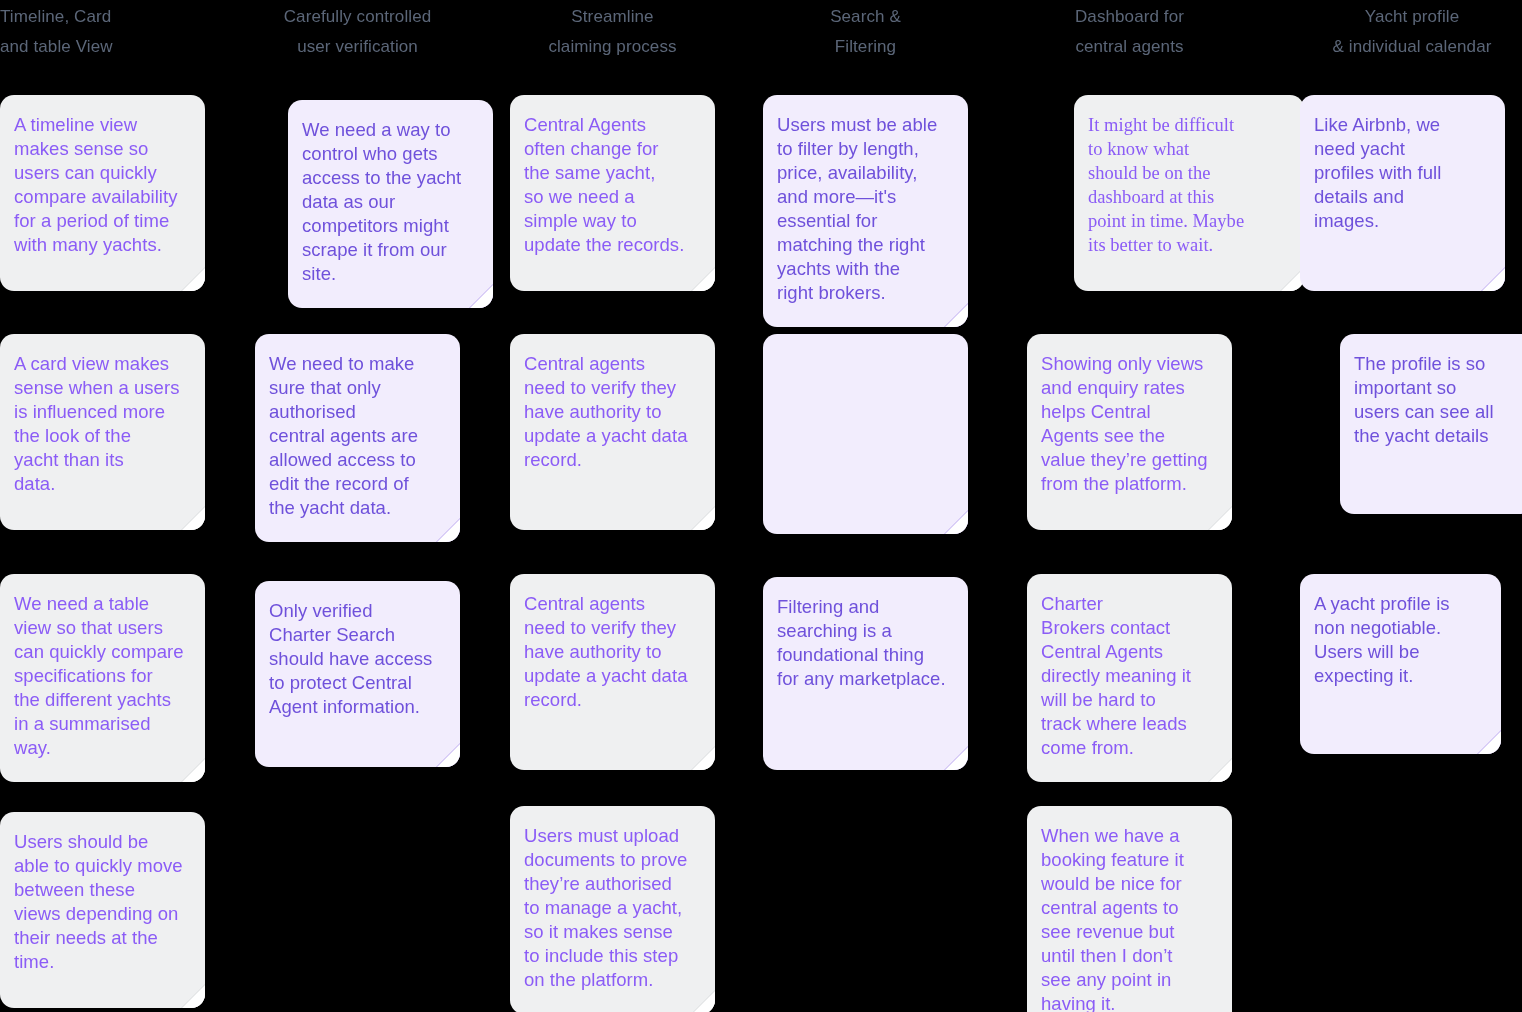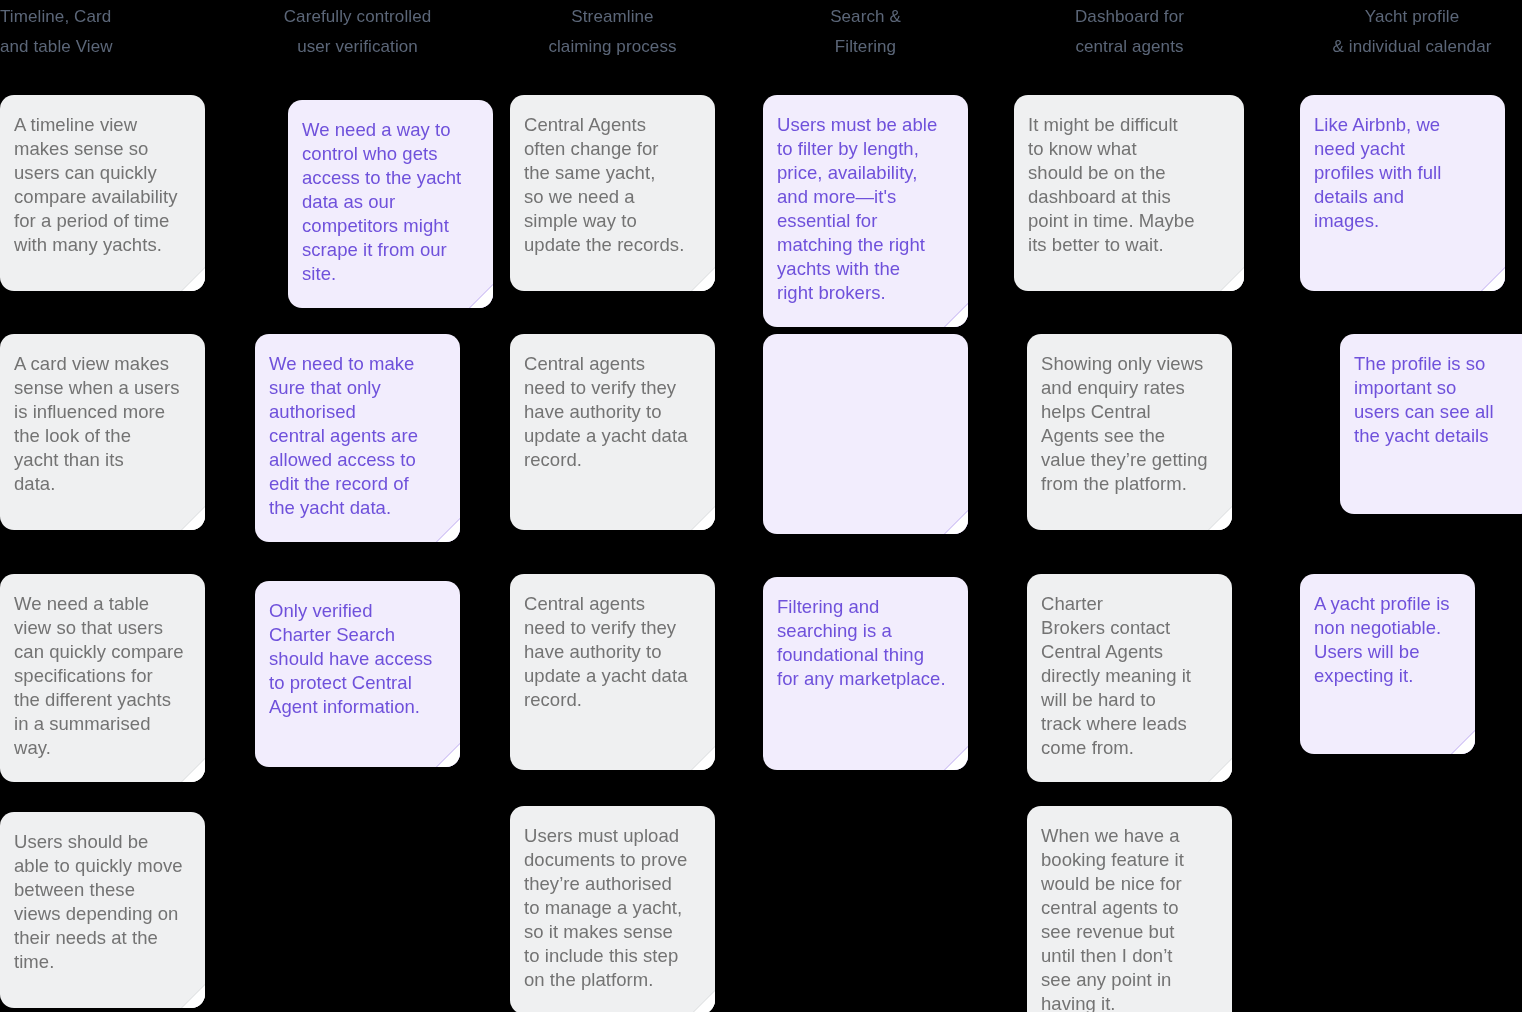--- a/index.html
+++ b/index.html
@@ -53,21 +53,21 @@
     white-space: pre-line;
     overflow: visible;
   }
   .card .card-text {
     display: block;
     white-space: pre-line;
   }
 
   .card.gray {
     background: #eff0f1;
-    color: #737373;
+    color: #8b5cf6;
   }
   .card.purple {
     background: #f2edfd;
     color: #6f51db;
   }
 
   
   .card .fold {
     position: absolute;
     right: 0;
@@ -190,21 +190,21 @@
 matching the right
 yachts with the
 right brokers.</span><span class="fold"></span></div>
     <div class="card purple" style="left: 763px; top: 334px; min-height: 200px; width: 205px;"><span class="fold"></span></div>
     <div class="card purple" style="left: 763px; top: 577px; min-height: 193px; width: 205px;"><span class="card-text">Filtering and
 searching is a
 foundational thing
 for any marketplace.</span><span class="fold"></span></div>
     <div class="col-header" style="left: 1027px;">Dashboard for
 central agents</div>
-    <div class="card gray" style="left: 1014px; top: 95px; min-height: 196px; width: 230px;"><span class="card-text">It might be difficult
+    <div class="card gray" style="left: 1074px; top: 95px; min-height: 196px; width: 230px; font-family: Liberation Serif, serif;"><span class="card-text">It might be difficult
 to know what
 should be on the
 dashboard at this
 point in time. Maybe
 its better to wait.</span><span class="fold"></span></div>
     <div class="card gray" style="left: 1027px; top: 334px; min-height: 196px; width: 205px;"><span class="card-text">Showing only views
  and enquiry rates
 helps Central
 Agents see the
 value they’re getting
@@ -228,17 +228,17 @@
 &amp; individual calendar</div>
     <div class="card purple" style="left: 1300px; top: 95px; min-height: 196px; width: 205px;"><span class="card-text">Like Airbnb, we
 need yacht
 profiles with full
 details and
 images.</span><span class="fold"></span></div>
     <div class="card purple" style="left: 1300px; top: 334px; min-height: 180px; width: 205px; margin-left: 40px;"><span class="card-text">The profile is so
 important so
 users can see all
 the yacht details</span><span class="fold"></span></div>
-    <div class="card purple" style="left: 1300px; top: 574px; min-height: 180px; width: 175px;"><span class="card-text">A yacht profile is
+    <div class="card purple" style="left: 1300px; top: 574px; min-height: 180px; width: 201px;"><span class="card-text">A yacht profile is
 non negotiable.
 Users will be
 expecting it.</span><span class="fold"></span></div>
   </div>
 
 </body></html>

